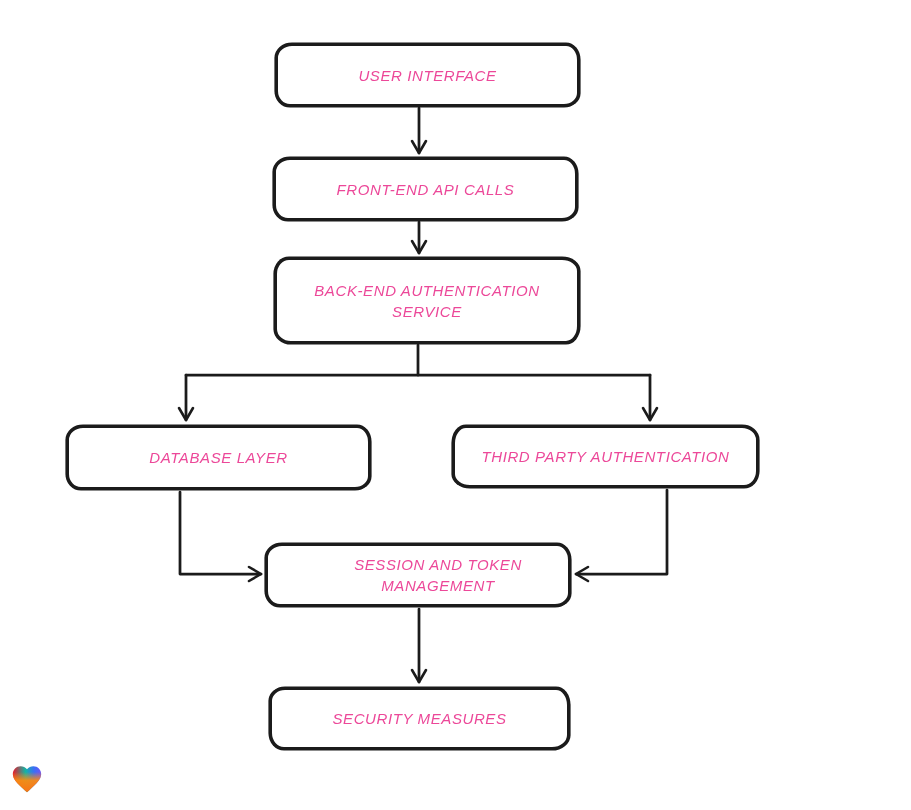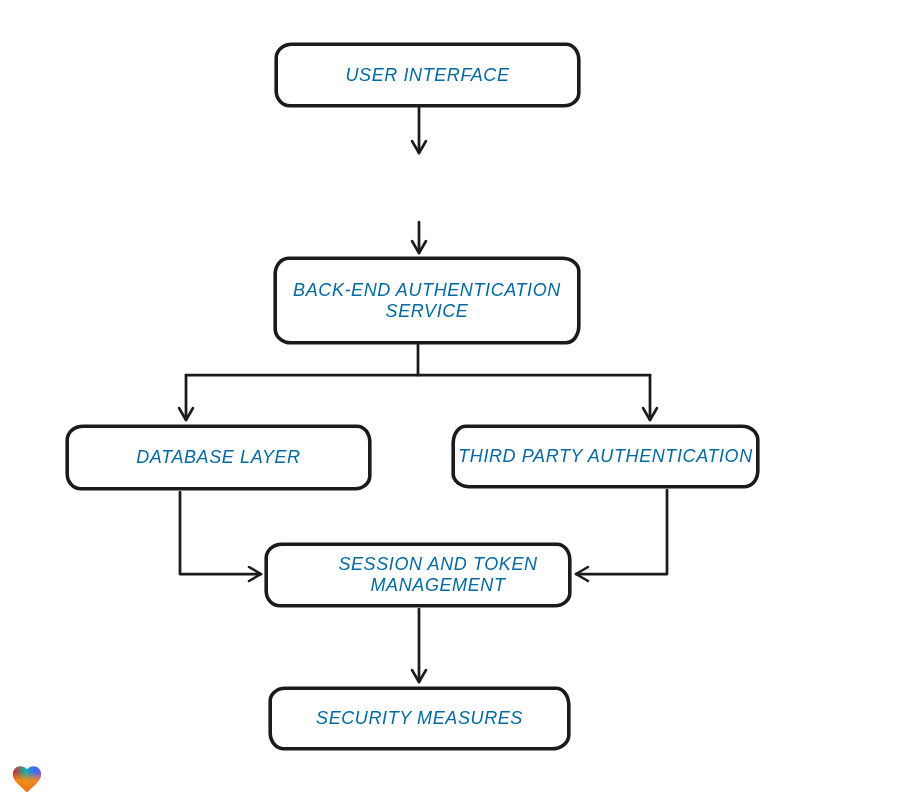--- a/index.html
+++ b/index.html
@@ -32,24 +32,24 @@
     flex-direction: column;
     align-items: center;
     justify-content: center;
     text-align: center;
     z-index: 2;
     box-shadow: 0 0 0 0.6px #1b1b1b;
   }
   .node .label-line {
     display: block;
     font-style: italic;
-    font-size: 18px;
+    font-size: 15px;
     letter-spacing: 0.6px;
     line-height: 21px;
-    color: #0369a1;
+    color: #ec4899;
     white-space: nowrap;
   }
   .logo {
     position: absolute;
     left: 10px;
     top: 761px;
     width: 34px;
     height: 36px;
     z-index: 4;
     cursor: pointer;
@@ -76,20 +76,23 @@
       <path d="M180 492 V574 H261" marker-end="url(#arrowhead)"></path>
       <path d="M667 490 V574 H576" marker-end="url(#arrowhead)"></path>
       <path d="M419 609 V682" marker-end="url(#arrowhead)"></path>
     </g>
   </svg>
 
   <div class="node" style="left:275px; top:43px; width:305px; height:64px;">
     <span class="label-line">USER INTERFACE</span>
   </div>
 
+  <div class="node" style="left:273px; top:157px; width:305px; height:64px;">
+    <span class="label-line">FRONT-END API CALLS</span>
+  </div>
 
   <div class="node" style="left:274px; top:257px; width:306px; height:87px; border-radius:15px 18px 14px 17px / 17px 14px 18px 15px;justify-content:center;">
     <span class="label-line">BACK-END AUTHENTICATION</span>
     <span class="label-line">SERVICE</span>
   </div>
 
   <div class="node" style="left:66px; top:425px; width:305px; height:65px;">
     <span class="label-line">DATABASE LAYER</span>
   </div>
 

